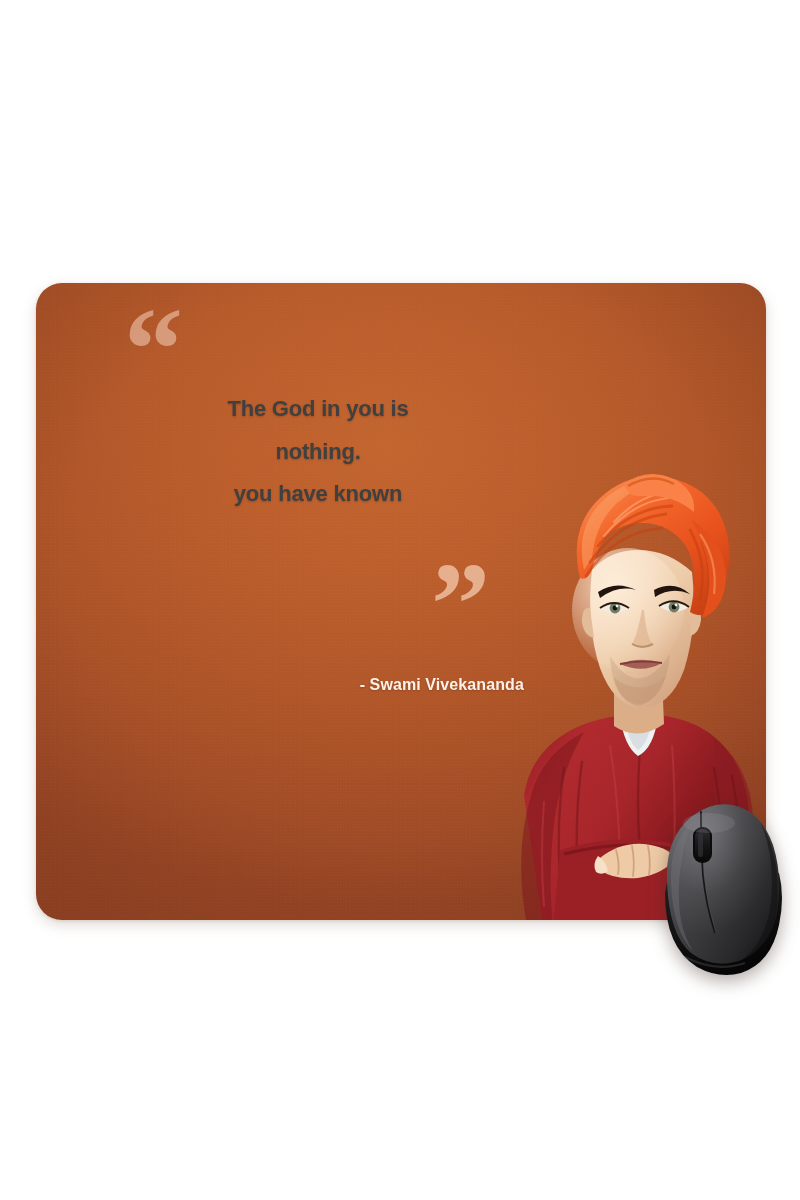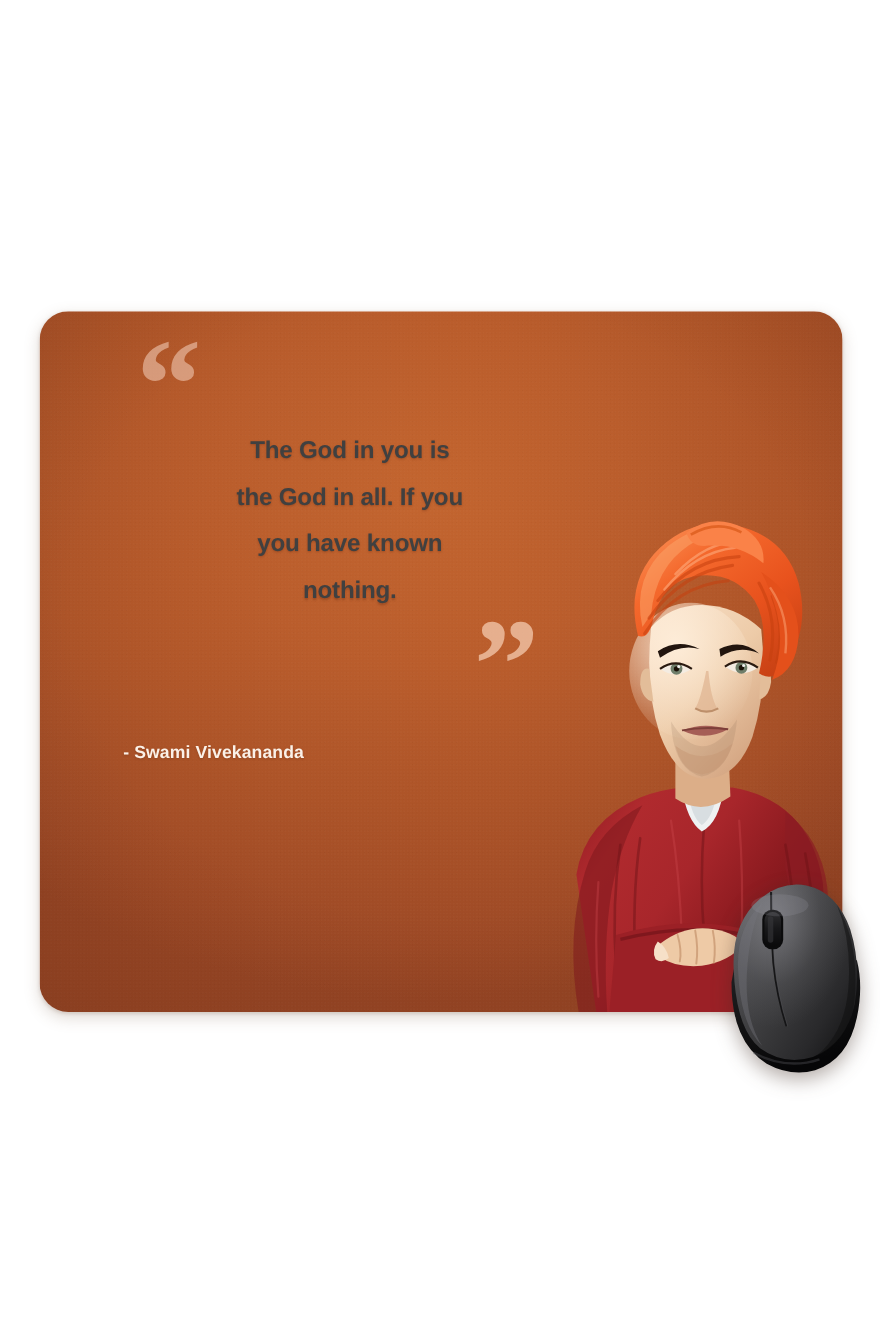--- a/index.html
+++ b/index.html
@@ -105,24 +105,24 @@
     font-family: "Liberation Serif", serif;
     font-size: 118px;
     font-weight: bold;
     line-height: .72;
     color: rgba(250,214,188,0.68);
     letter-spacing: -4px;
     user-select: none;
   }
   #quote-author {
     position: absolute;
-    left: 16px;
+    left: 8px;
     top: 368px;
     width: 420px;
-    text-align: left;
+    text-align: right;
     color: #fbf1e8;
     font-family: "Liberation Sans", sans-serif;
     font-weight: bold;
     font-size: 16px;
     letter-spacing: .1px;
     text-shadow: 0 1px 2px rgba(90,35,12,0.30);
   }
 
   
   #portrait {
@@ -291,23 +291,22 @@
           <path d="M286 84 Q304 110 300 144" stroke="#ffb184" stroke-width="2.2" fill="none" opacity="0.45"></path>
         </g>
       </svg>
     </div>
 
     <div id="quote-block">
       <div id="open-quote">“</div>
 
       <div id="quote-text">
         <div>The God in you is</div>
-        <div>the God in all. If you</div>
+        <div>nothing.</div>
         <div>you have known</div>
-        <div>nothing.</div>
       </div>
 
       <div id="close-quote">”</div>
 
       <div id="quote-author">- Swami Vivekananda</div>
     </div>
 
   </div>
 
   <div id="mouse-device">

